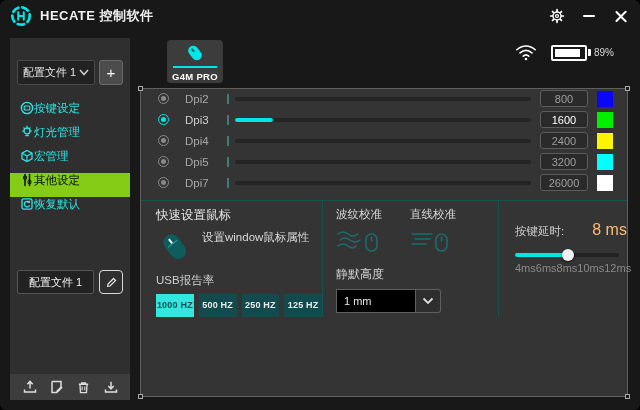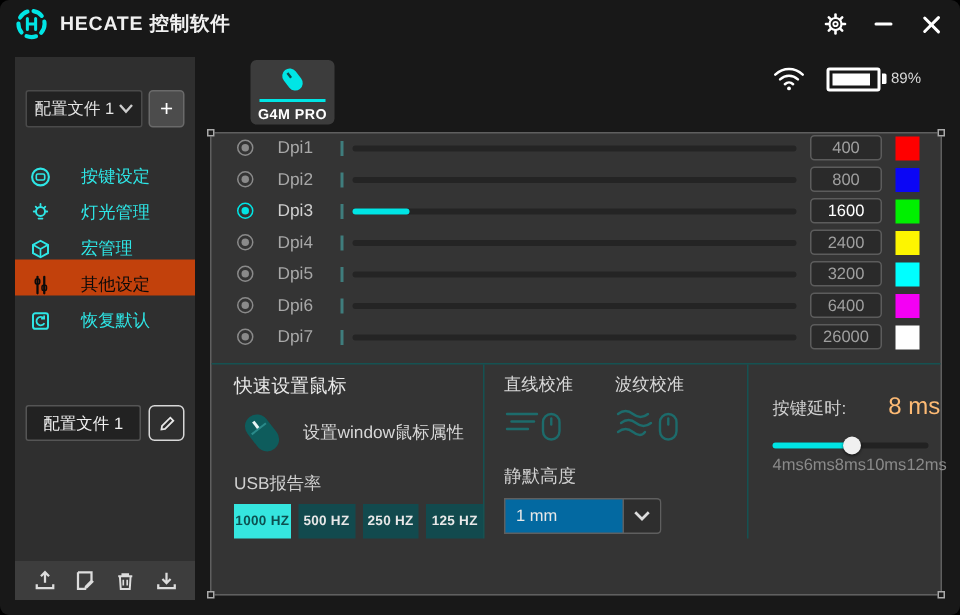--- a/index.html
+++ b/index.html
@@ -19,23 +19,23 @@
   .close-glyph::before { transform:rotate(45deg); }
   .close-glyph::after { transform:rotate(-45deg); }
 
   
   .sidebar { position:absolute; left:10px; top:38px; width:120px; height:362px; background:#2f2f2f; }
   .profile-row { display:flex; align-items:center; gap:4px; padding:22px 7px 14px 7px; }
   .profile-select { flex:1; height:25px; background:#222; border:1px solid #4a4a4a; border-radius:2px; display:flex; align-items:center; padding:0 5px; cursor:pointer; }
   .profile-select span { color:#e5e5e5; font-size:11px; flex:1; white-space:nowrap; overflow:hidden; }
   .add-btn { width:24px; height:25px; background:#4c4c4c; border:1px solid #6a6a6a; border-radius:3px; color:#fff; font-size:15px; display:flex; align-items:center; justify-content:center; cursor:pointer; }
   .menu { display:flex; flex-direction:column; margin-top:2px; }
-  .menu-item { display:flex; align-items:flex-end; gap:20px; height:24px; padding:0 10px; color:#2ee6e6; font-size:11.5px; cursor:pointer;font-family:Liberation Serif, serif; }
+  .menu-item { display:flex; align-items:flex-start; gap:0; height:24px; padding:0 10px; color:#2ee6e6; font-size:11.5px; cursor:pointer;font-family:Liberation Serif, serif; }
   .menu-item svg { flex:0 0 auto; }
-  .menu-item.active { background:#c2410c; color:#0a0a0a; }
+  .menu-item.active { background:#84cc16; color:#0a0a0a; }
   .menu-item.active svg * { stroke:#0a0a0a !important; fill:none; }
   .profile-name-row { position:absolute; left:7px; right:7px; top:232px; display:flex; align-items:center; gap:5px; }
   .profile-name-field { flex:1; height:24px; background:#222; border:1px solid #555; border-radius:2px; display:flex; align-items:center; justify-content:center; color:#f0f0f0; font-size:11px; }
   .edit-btn { width:24px; height:24px; background:#2f2f2f; border:1.5px solid #d8d8d8; border-radius:4px; display:flex; align-items:center; justify-content:center; cursor:pointer; }
   .sidebar-footer { position:absolute; left:0; right:0; bottom:0; height:26px; background:#3d3d3d; display:flex; align-items:center; justify-content:space-around; padding:0 6px; }
   .footer-icon { width:20px; height:20px; display:flex; align-items:center; justify-content:center; cursor:pointer; }
 
   
   .device-tab { position:absolute; left:155px; top:40px; width:56px; height:43px; background:#3c3c3c; border-radius:4px; display:flex; flex-direction:column; align-items:center; padding-top:3px; cursor:pointer;margin-left:12px; }
   .tab-underline { width:44px; height:2px; background:#00e5e5; margin-top:1px; }
@@ -69,33 +69,33 @@
   .swatch { width:16px; height:16px; margin-left:9px; cursor:pointer; }
 
   .section-divider { margin:10px 0 0 0; border:none; border-top:1px solid #155252; }
 
   
   .bottom { display:flex; height:116px; }
   .col1 { width:181px; padding:6px 0 18px 15px; }
   .col2 { width:184px; border-left:1px solid #155252; padding:6px 0 0 13px; }
   .col3 { flex:1; border-left:1px solid #155252; padding:20px 0 0 16px; }
   .quick-title { color:#e8e8e8; font-size:12.5px; }
-  .winmouse-row { display:flex; align-items:center; gap:8px; margin-top:6px; cursor:pointer; }
+  .winmouse-row { display:flex; gap:8px; margin-top:6px; cursor:pointer; }
   .winmouse-label { color:#d8d8d8; font-size:11.5px; }
   .usb-label { color:#d0d0d0; font-size:11.5px; margin-top:9px; }
   .rate-row { display:flex; gap:5px; margin-top:6px; }
   .rate-btn { width:38px; height:23px; background:#124a4e; color:#e8e8e8; font-size:9px; font-weight:bold; display:flex; align-items:center; justify-content:center; cursor:pointer; letter-spacing:.2px; }
   .rate-btn.selected { background:#35e6df; color:#0c5050; }
   .calib-row { display:flex; gap:28px; }
   .calib { cursor:pointer; }
   .calib-label { color:#d8d8d8; font-size:11.5px; }
   .calib svg { margin-top:6px; }
   .lod-label { color:#d0d0d0; font-size:12px; margin-top:8px; }
   .lod-row { display:flex; align-items:center; margin-top:6px; }
-  .lod-field { width:80px; height:24px; background:#0369a1; border:1px solid #5f5f5f; display:flex; align-items:center; padding:0 7px; color:#e8e8e8; font-size:11px; cursor:pointer; }
+  .lod-field { width:80px; height:24px; background:#000000; border:1px solid #5f5f5f; display:flex; align-items:center; padding:0 7px; color:#e8e8e8; font-size:11px; cursor:pointer; }
   .lod-chevron { width:25px; height:24px; background:#2e2e2e; border:1px solid #5f5f5f; border-left:none; border-radius:0 3px 3px 0; display:flex; align-items:center; justify-content:center; cursor:pointer; }
   .delay-row { display:flex; align-items:baseline; gap:28px; }
   .delay-label { color:#d0d0d0; font-size:11.5px; }
   .delay-value { color:#fdba74; font-size:16px; }
   .delay-slider { position:relative; width:104px; height:4px; background:#222; border-radius:2px; margin-top:14px; cursor:pointer; }
   .delay-fill { position:absolute; left:0; top:0; height:100%; background:#00e5e5; border-radius:2px; }
   .delay-handle { position:absolute; top:50%; transform:translate(-50%,-50%); width:12px; height:12px; background:#f0f0f0; border-radius:50%; box-shadow:0 1px 2px rgba(0,0,0,.6); cursor:grab; }
   .delay-ticks { display:flex; justify-content:space-between; width:112px; margin-top:5px; }
   .delay-ticks span { color:#8a8a8a; font-size:11px; }
 </style>
@@ -258,30 +258,20 @@
   <div class="panel">
     <div class="node tl"></div>
       <div class="node tr"></div>
       <div class="node bl"></div>
       <div class="node br"></div>
 
 
     <div class="dpi-rows">
       <div class="dpi-row">
         <div class="radio"></div>
-        <div class="dpi-label">Dpi1</div>
-        <div class="slider-tick"></div>
-        <div class="dpi-slider">
-            <div class="dpi-fill" style="width: 0%;"></div>
-          </div>
-        <div class="dpi-value">400</div>
-        <div class="swatch" style="background-color: rgb(255, 0, 0);"></div>
-      </div>
-      <div class="dpi-row">
-        <div class="radio"></div>
         <div class="dpi-label">Dpi2</div>
         <div class="slider-tick"></div>
         <div class="dpi-slider">
             <div class="dpi-fill" style="width: 0%;"></div>
           </div>
         <div class="dpi-value">800</div>
         <div class="swatch" style="background-color: rgb(11, 6, 245);"></div>
       </div>
       <div class="dpi-row selected">
         <div class="radio"></div>
@@ -305,30 +295,20 @@
       </div>
       <div class="dpi-row">
         <div class="radio"></div>
         <div class="dpi-label">Dpi5</div>
         <div class="slider-tick"></div>
         <div class="dpi-slider">
             <div class="dpi-fill" style="width: 0%;"></div>
           </div>
         <div class="dpi-value">3200</div>
         <div class="swatch" style="background-color: rgb(0, 255, 255);"></div>
-      </div>
-      <div class="dpi-row">
-        <div class="radio"></div>
-        <div class="dpi-label">Dpi6</div>
-        <div class="slider-tick"></div>
-        <div class="dpi-slider">
-            <div class="dpi-fill" style="width: 0%;"></div>
-          </div>
-        <div class="dpi-value">6400</div>
-        <div class="swatch" style="background-color: rgb(244, 0, 244);"></div>
       </div>
       <div class="dpi-row">
         <div class="radio"></div>
         <div class="dpi-label">Dpi7</div>
         <div class="slider-tick"></div>
         <div class="dpi-slider">
             <div class="dpi-fill" style="width: 0%;"></div>
           </div>
         <div class="dpi-value">26000</div>
         <div class="swatch" style="background-color: rgb(255, 255, 255);"></div>
@@ -354,44 +334,44 @@
         <div class="rate-row">
           <div class="rate-btn selected">1000 HZ</div>
           <div class="rate-btn">500 HZ</div>
           <div class="rate-btn">250 HZ</div>
           <div class="rate-btn">125 HZ</div>
         </div>
       </div>
 
       <div class="col2">
         <div class="calib-row">
+          <div class="calib">
+            <div class="calib-label">波纹校准</div>
+            <svg width="46" height="26" viewBox="0 0 46 26">
+              <g stroke="#1d6b6b" stroke-width="1.6" fill="none" stroke-linecap="round">
+                <path d="M2 6 q5 -4 10 0 t10 0"></path>
+                  <path d="M4 12 q5 -4 10 0 t10 0"></path>
+                  <path d="M2 18 q5 -4 10 0 t8 0"></path>
+                <rect x="30" y="6" width="11" height="17" rx="5.5"></rect>
+                  <line x1="35.5" y1="9" x2="35.5" y2="13"></line>
+              </g>
+            </svg>
+          </div>
           <div class="calib">
             <div class="calib-label">直线校准</div>
             <svg width="42" height="26" viewBox="0 0 42 26">
               <g stroke="#1d6b6b" stroke-width="1.6" fill="none" stroke-linecap="round">
                 <line x1="2" y1="6" x2="22" y2="6"></line>
                   <line x1="5" y1="11" x2="20" y2="11"></line>
                   <line x1="2" y1="16" x2="16" y2="16"></line>
                 <rect x="26" y="6" width="11" height="17" rx="5.5"></rect>
                   <line x1="31.5" y1="9" x2="31.5" y2="13"></line>
               </g>
             </svg>
           </div>
-          <div class="calib">
-            <div class="calib-label">波纹校准</div>
-            <svg width="46" height="26" viewBox="0 0 46 26">
-              <g stroke="#1d6b6b" stroke-width="1.6" fill="none" stroke-linecap="round">
-                <path d="M2 6 q5 -4 10 0 t10 0"></path>
-                  <path d="M4 12 q5 -4 10 0 t10 0"></path>
-                  <path d="M2 18 q5 -4 10 0 t8 0"></path>
-                <rect x="30" y="6" width="11" height="17" rx="5.5"></rect>
-                  <line x1="35.5" y1="9" x2="35.5" y2="13"></line>
-              </g>
-            </svg>
-          </div>
         </div>
         <div class="lod-label">静默高度</div>
         <div class="lod-row">
           <div class="lod-field">1 mm</div>
           <div class="lod-chevron">
             <svg width="12" height="8" viewBox="0 0 12 8">
                 <path d="M1.5 1.5 L6 6 L10.5 1.5" fill="none" stroke="#ddd" stroke-width="1.8"></path>
               </svg>
           </div>
         </div>

